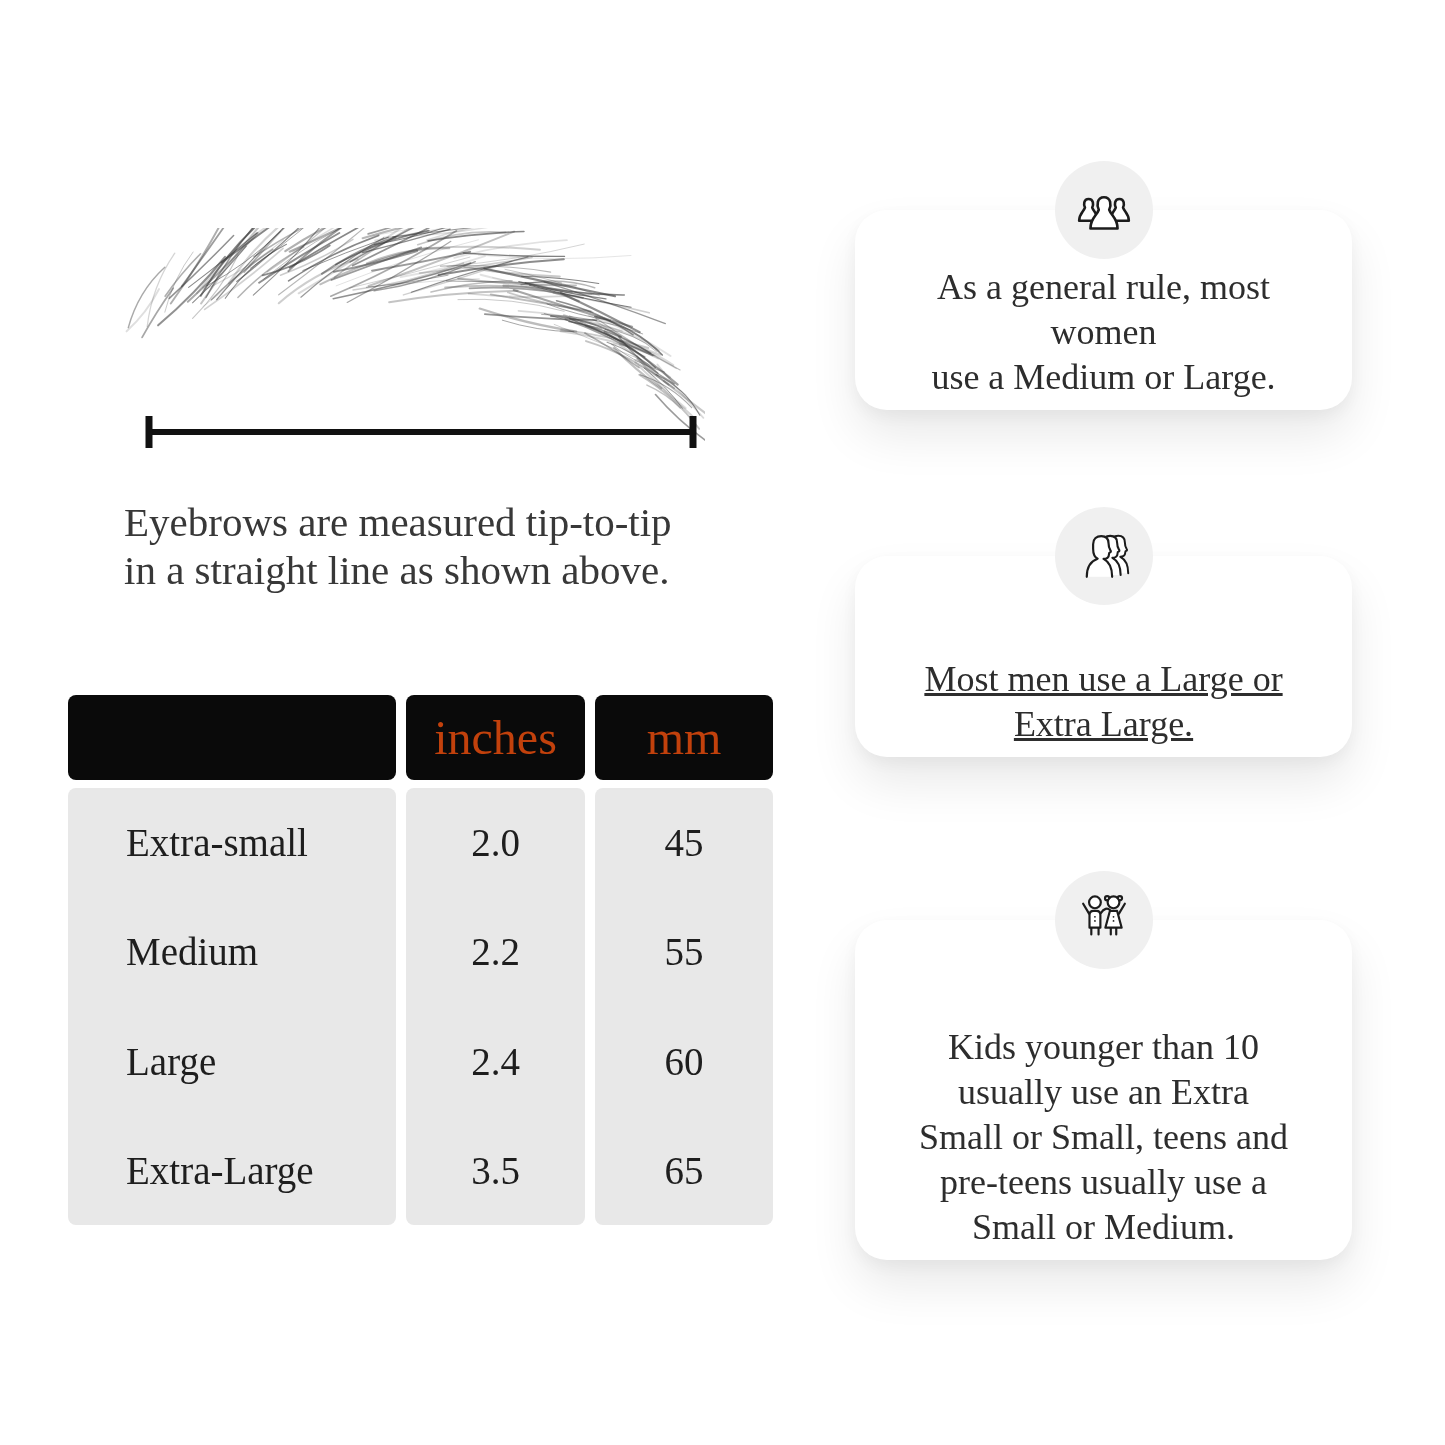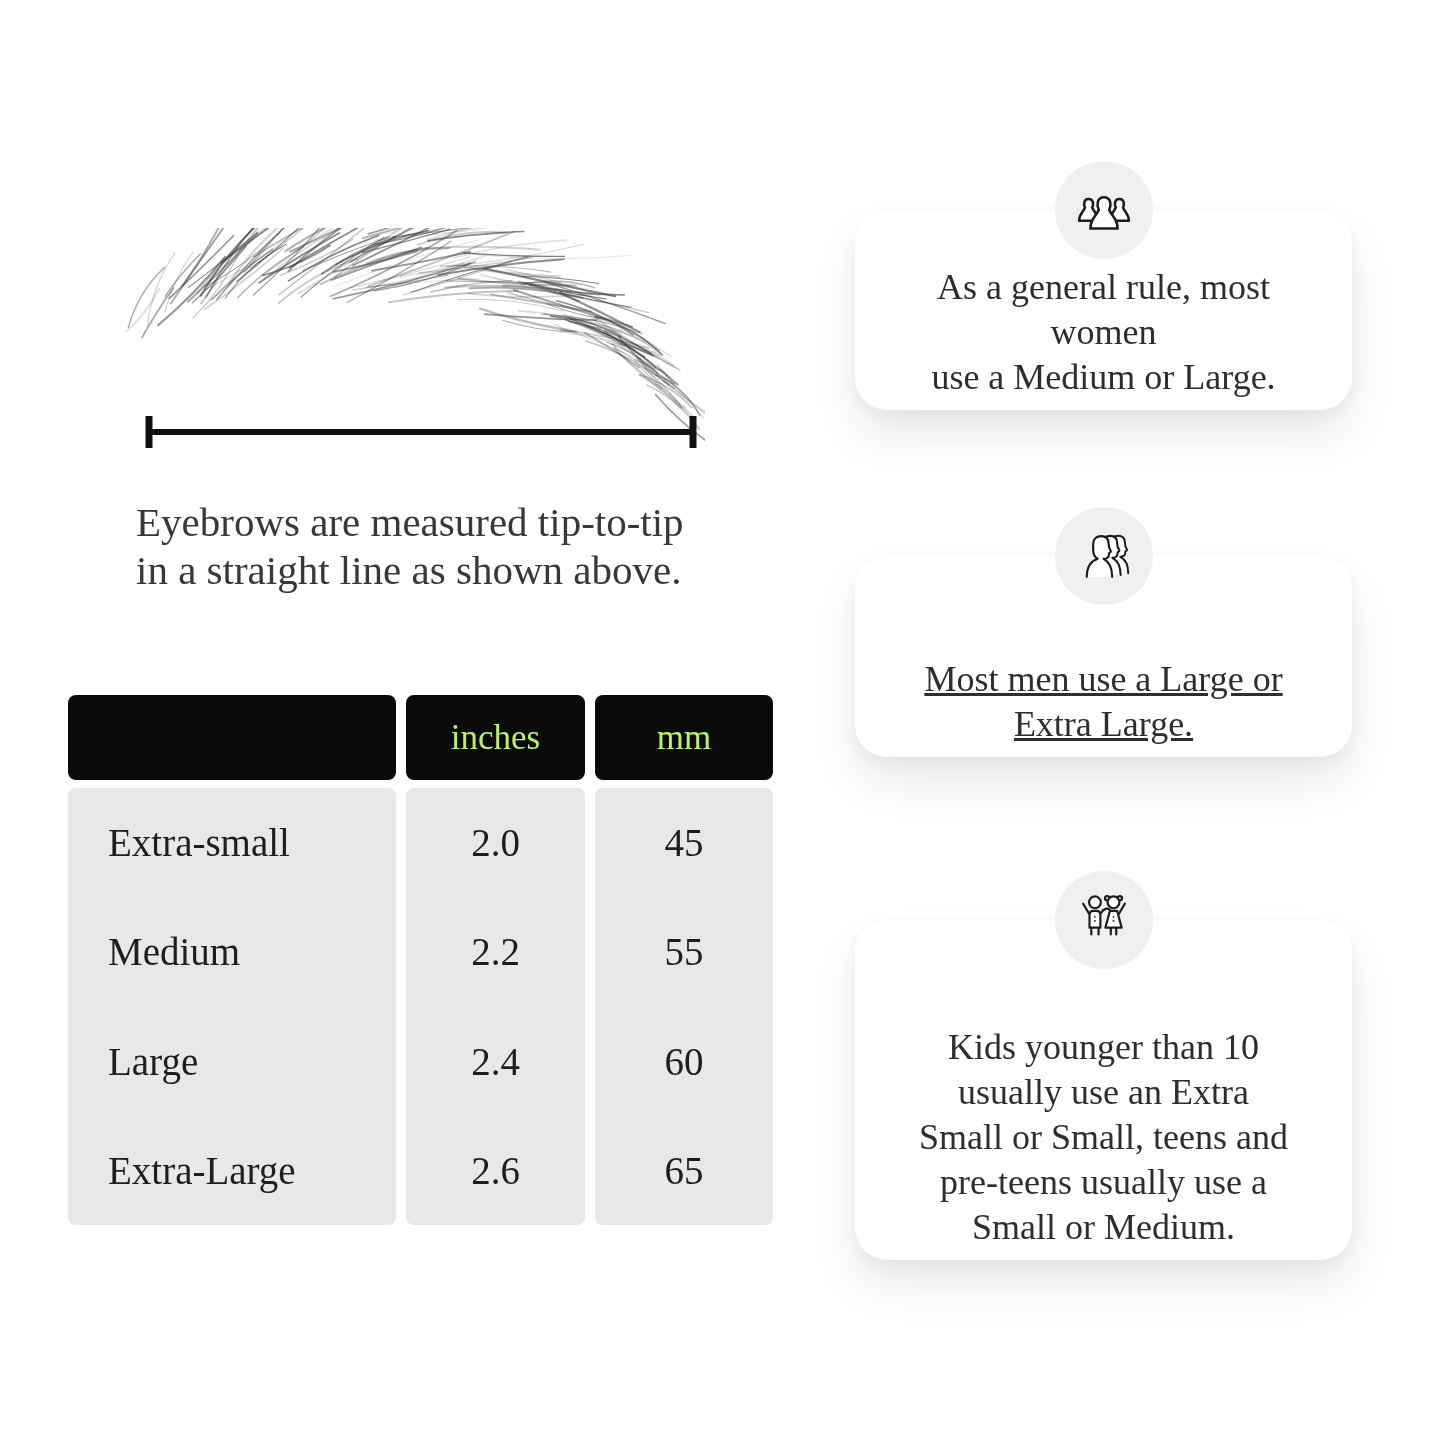--- a/index.html
+++ b/index.html
@@ -13,42 +13,42 @@
   html,body{margin:0;padding:0;}
   body{
     width:1445px;height:1445px;background:#ffffff;position:relative;overflow:hidden;
     font-family:"Liberation Serif","DejaVu Serif",serif;color:var(--text);
   }
   .canvas{position:absolute;inset:0;}
 
   
   .brow-svg{position:absolute;left:105px;top:228px;width:600px;height:235px;}
   .caption{
-    position:absolute;left:136px;top:498px;width:620px;margin:0;
+    position:absolute;left:124px;top:498px;width:620px;margin:0;
     font-size:41px;line-height:48px;color:#383838;white-space:pre-line;
   }
 
   
   .size-table{
     position:absolute;left:68px;top:695px;
     display:grid;grid-template-columns:328px 179px 178px;grid-template-rows:85px 437px;
     column-gap:10px;row-gap:8px;
   }
   .th{
-    background:var(--header-bg);border-radius:8px;color:#bef264;
-    display:flex;align-items:center;justify-content:center;font-size:35px;
+    background:var(--header-bg);border-radius:8px;color:#c2410c;
+    display:flex;align-items:center;justify-content:center;font-size:48px;
   }
   .tcol{
     background:var(--table-body-bg);border-radius:8px;
     display:flex;flex-direction:column;justify-content:stretch;
   }
   .tcell{
     flex:1;display:flex;align-items:center;font-size:39px;color:#1e1e1e;
   }
-  .tcol-labels .tcell{justify-content:flex-start;padding-left:40px;}
+  .tcol-labels .tcell{justify-content:flex-start;padding-left:58px;}
   .tcol-center .tcell{justify-content:center;}
 
   
   .card{
     position:absolute;left:855px;width:497px;background:var(--card-bg);
     border-radius:32px;
     box-shadow:0 26px 48px rgba(0,0,0,.085),0 6px 16px rgba(0,0,0,.045);
   }
   .card-1{top:210px;height:200px;}
   .card-2{top:556px;height:201px;text-decoration:underline;}
@@ -257,21 +257,21 @@
       <div class="tcell">Extra-small</div>
       <div class="tcell">Medium</div>
       <div class="tcell">Large</div>
       <div class="tcell">Extra-Large</div>
     </div>
 
     <div class="tcol tcol-center">
       <div class="tcell">2.0</div>
       <div class="tcell">2.2</div>
       <div class="tcell">2.4</div>
-      <div class="tcell">2.6</div>
+      <div class="tcell">3.5</div>
     </div>
 
     <div class="tcol tcol-center">
       <div class="tcell">45</div>
       <div class="tcell">55</div>
       <div class="tcell">60</div>
       <div class="tcell">65</div>
     </div>
   </div>
 

